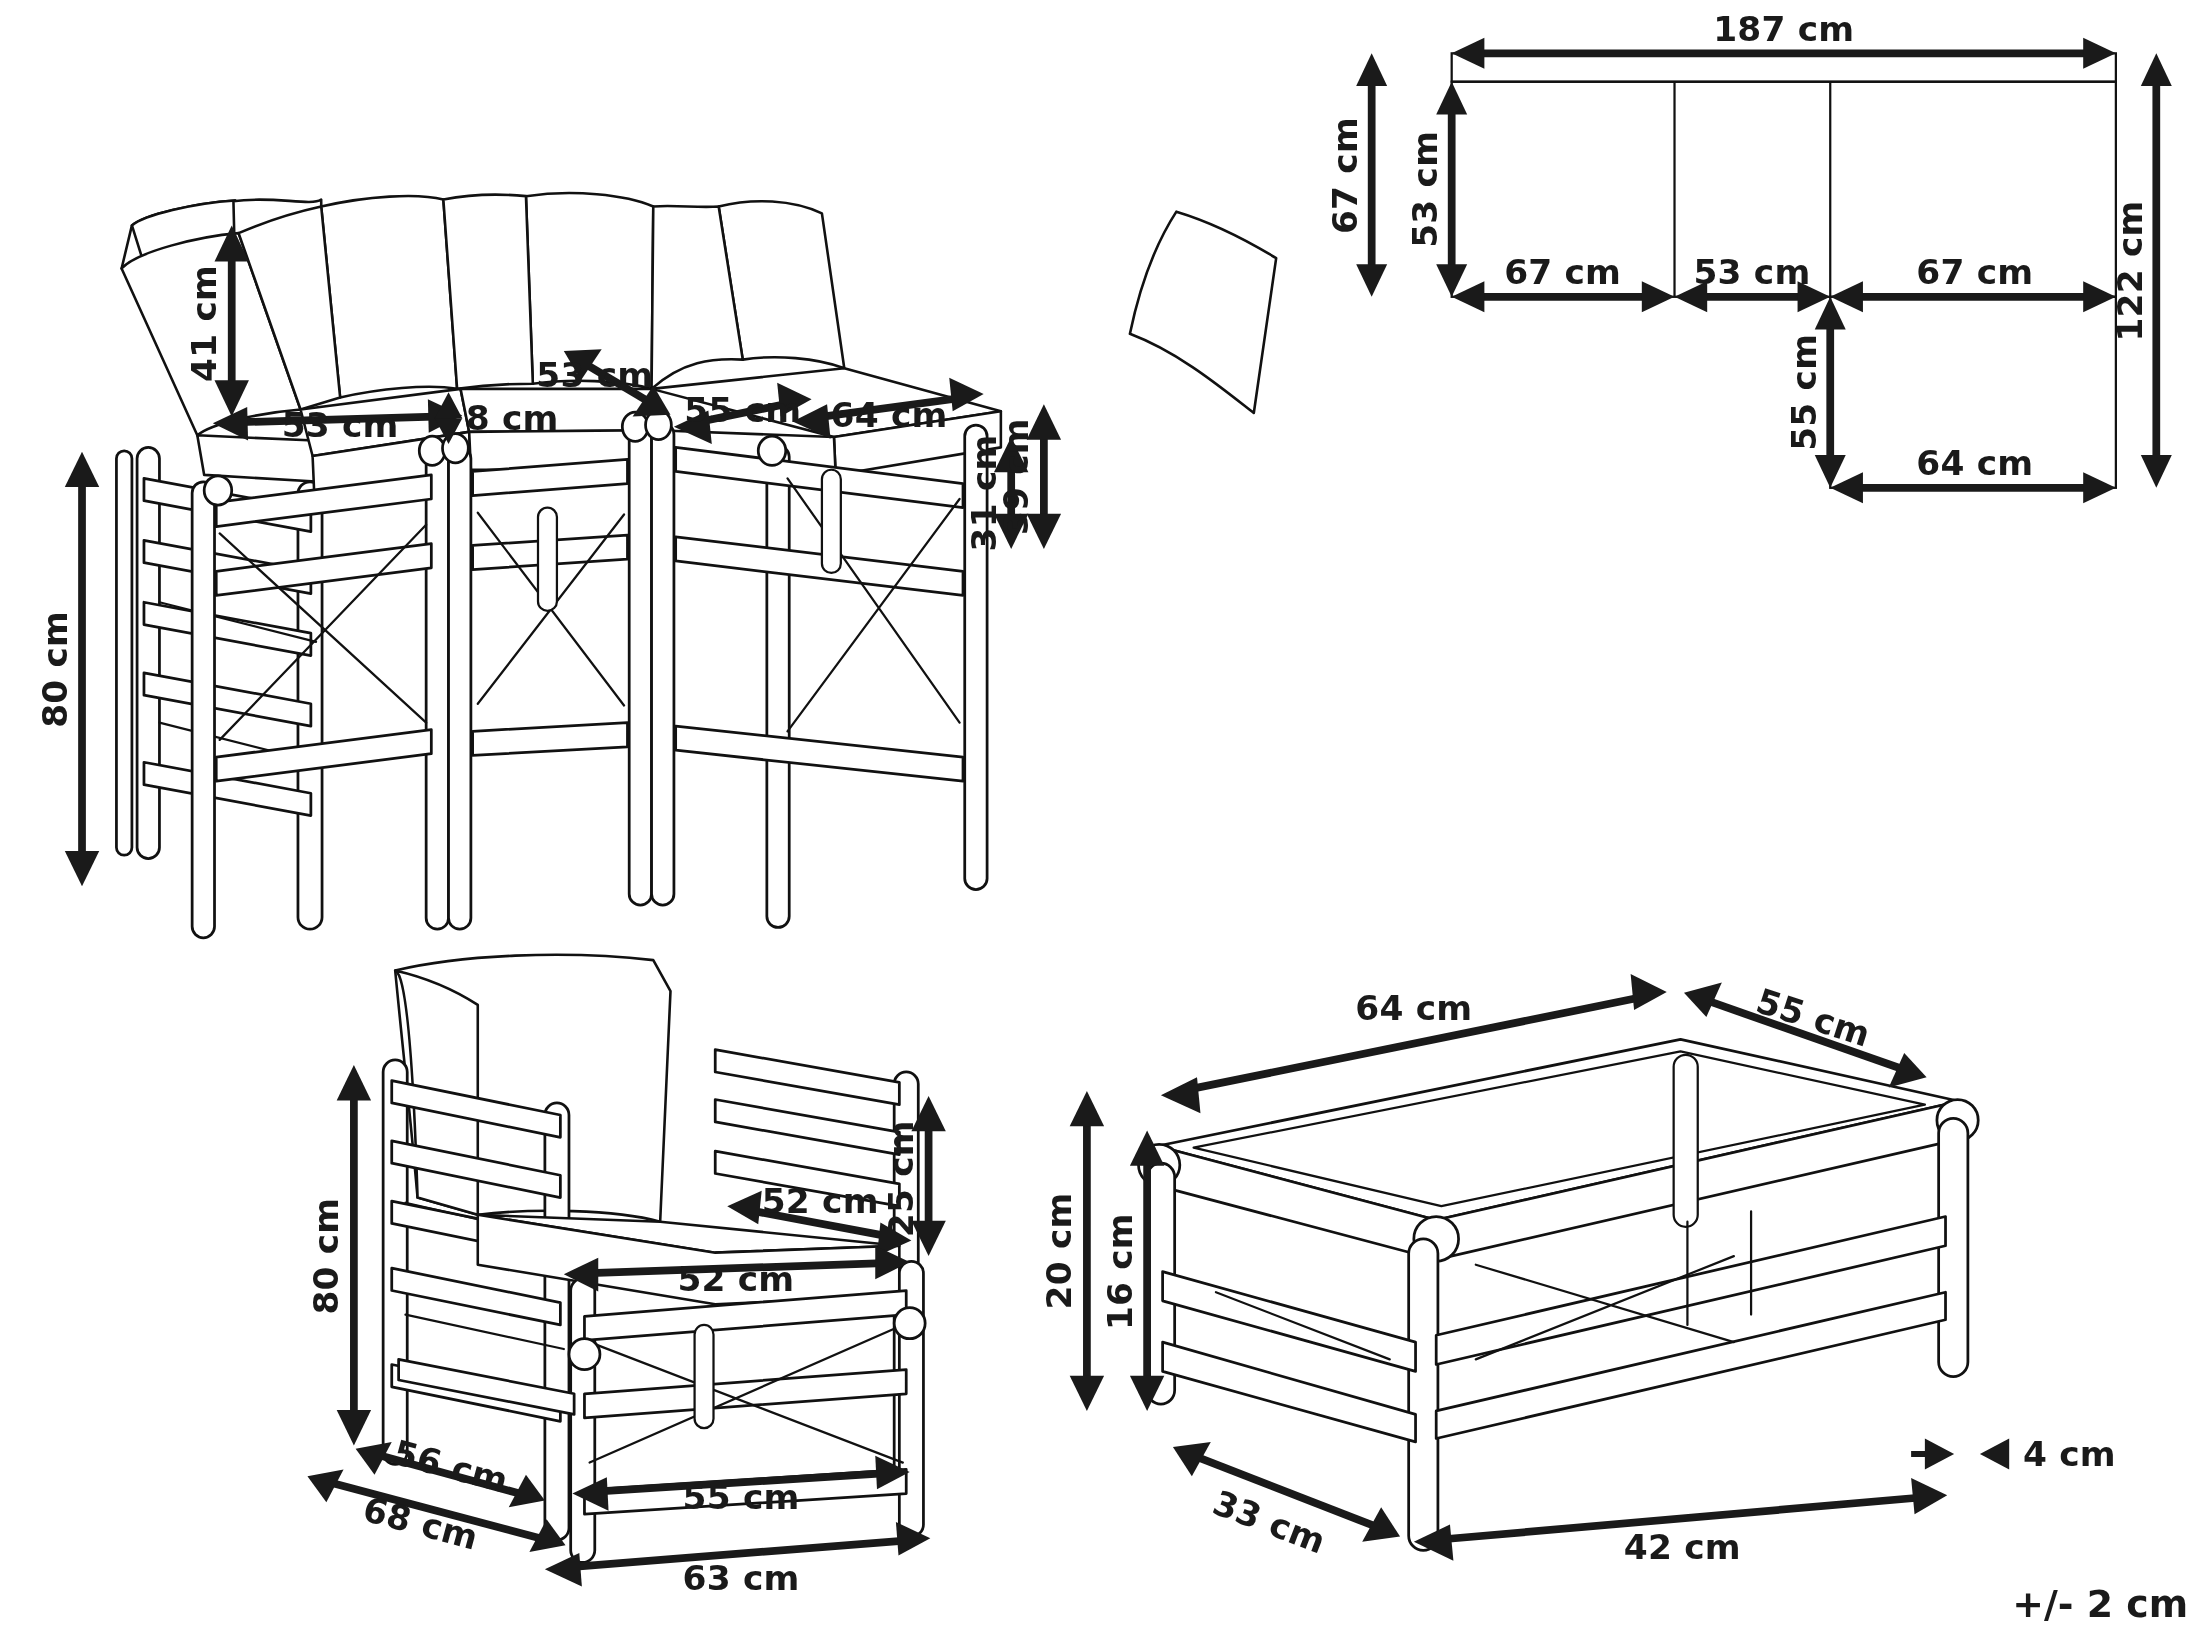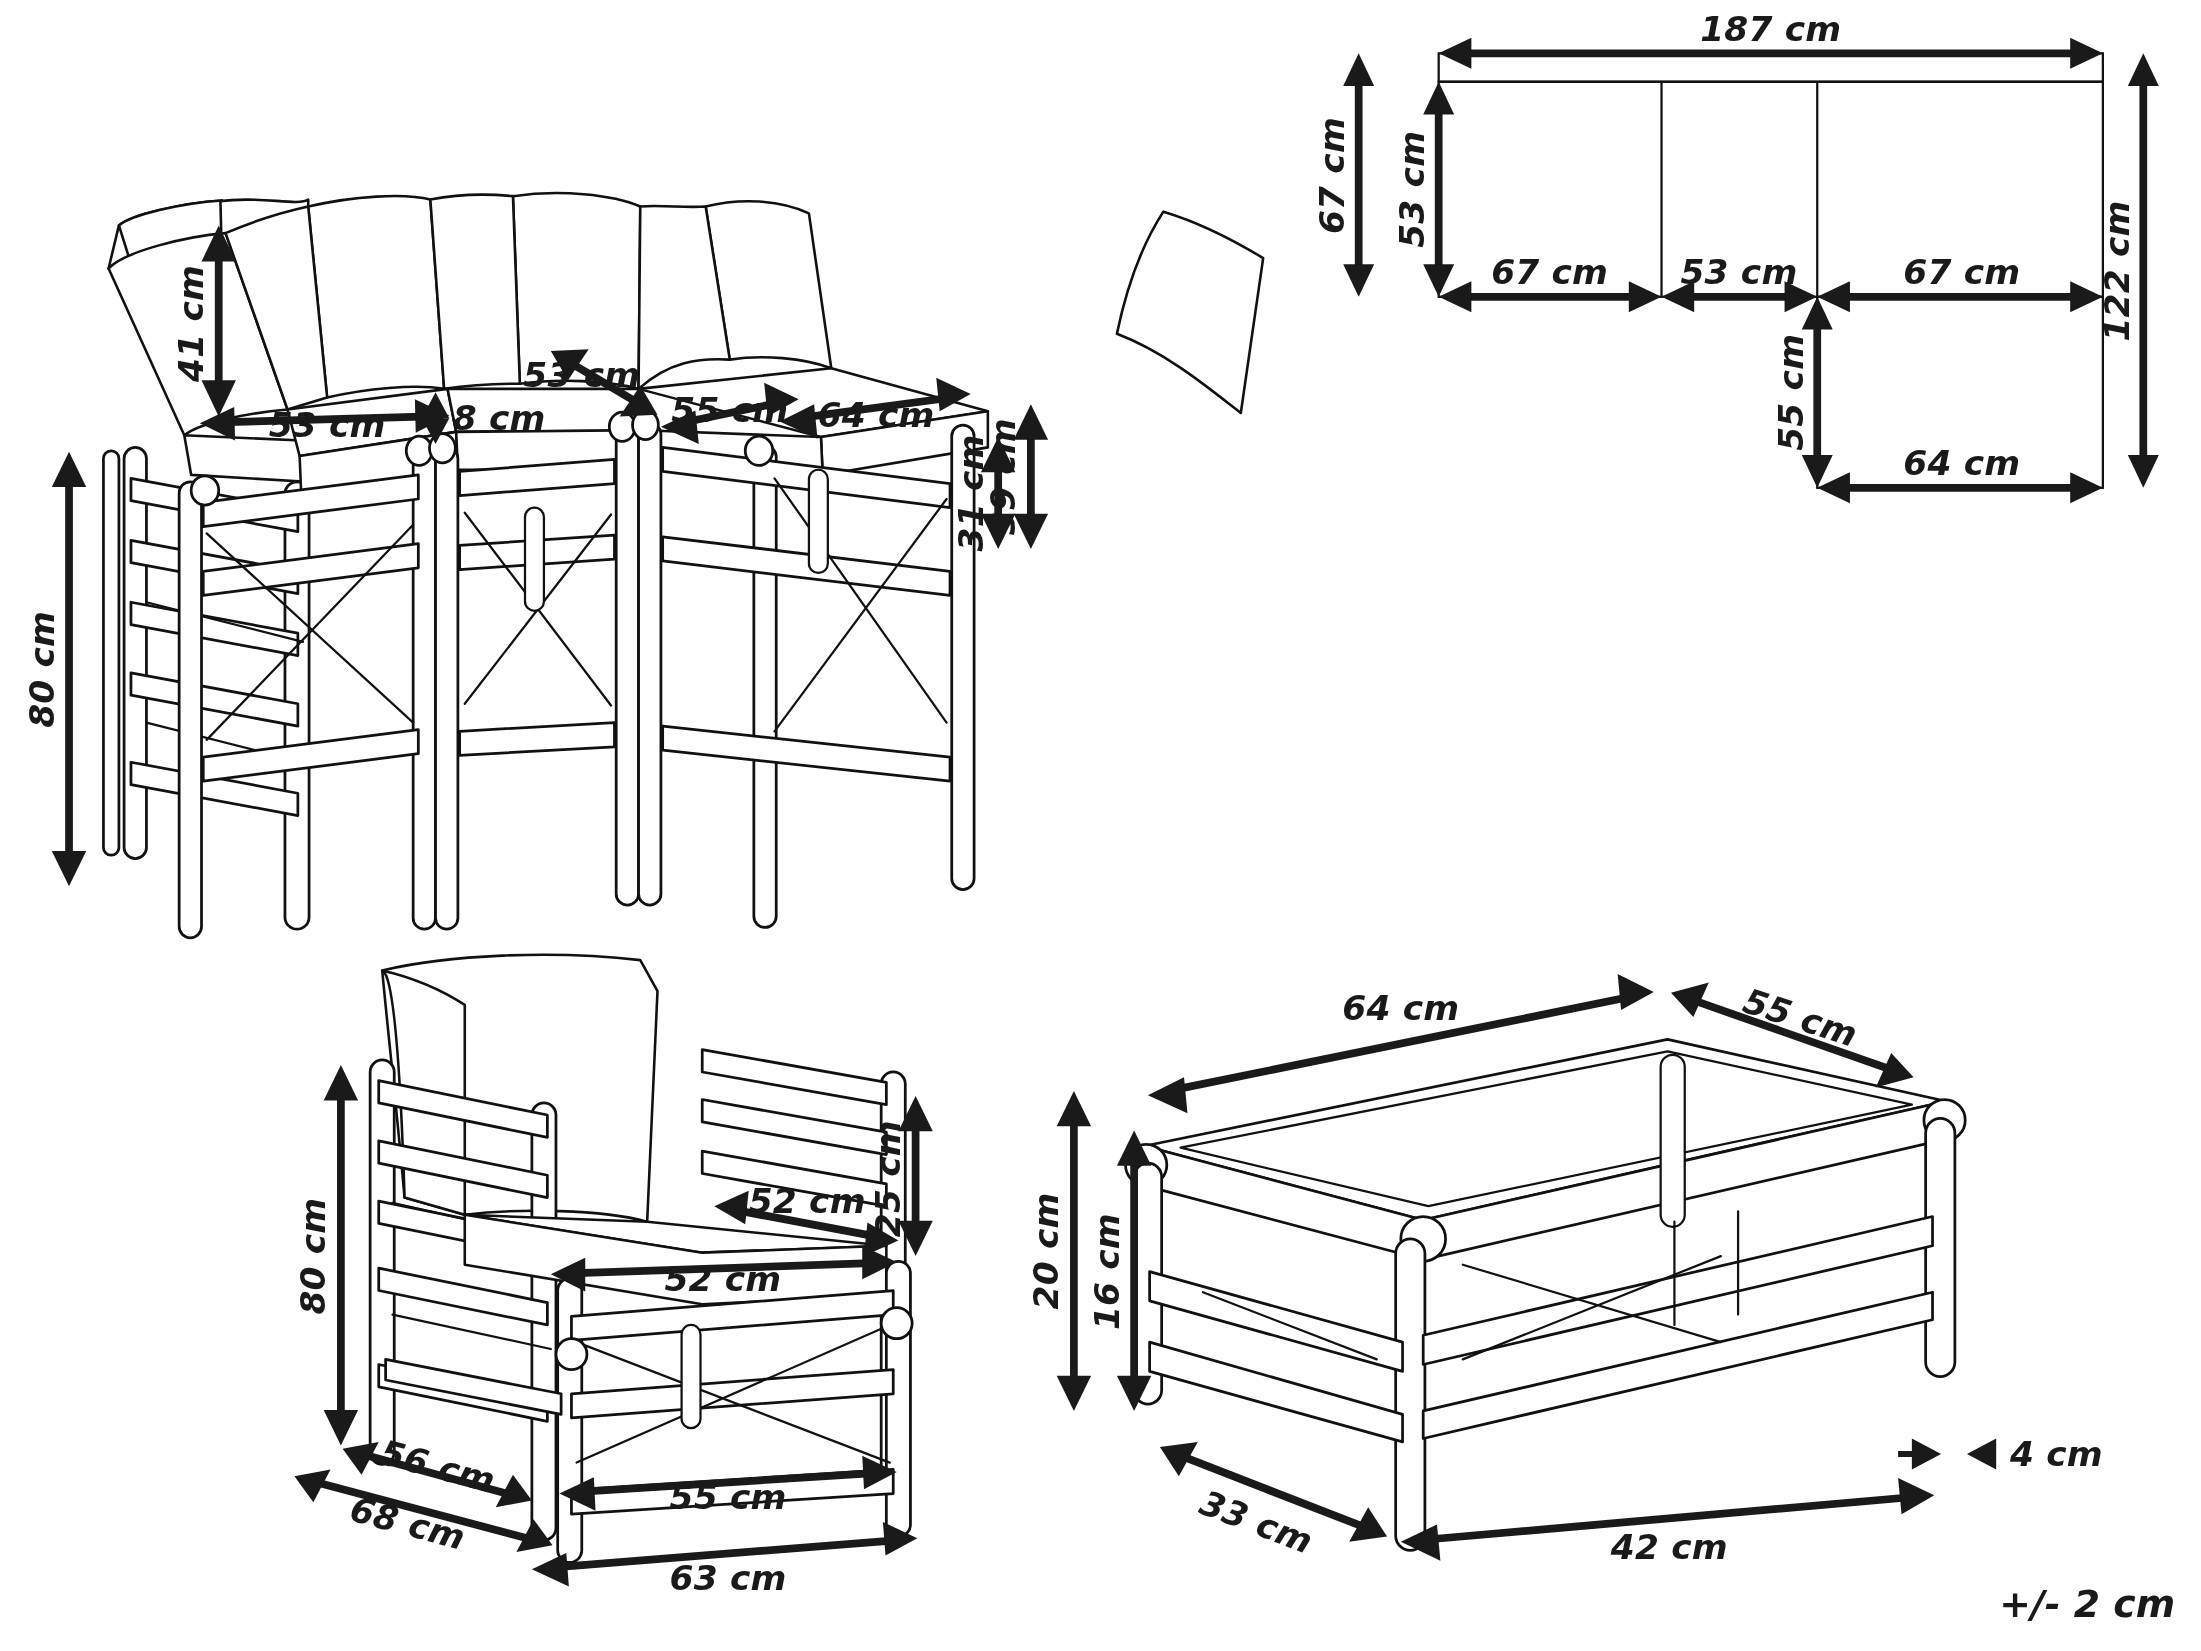--- a/index.html
+++ b/index.html
@@ -9,24 +9,23 @@
   }
   body {
     width: 2202px;
     height: 1651px;
     font-family: "Liberation Sans", sans-serif;
     overflow: hidden;
     position: relative;
   }
   #sheet {
     position: absolute;
-    left: 0; top: 0;
+    left: 13px; top: 0;
     width: 1972px;
     height: 1651px;
-    font-style: italic;
   }
   svg { display: block; }
   .furn {
     fill: #ffffff;
     stroke: #111111;
     stroke-width: 3.2;
     stroke-linejoin: round;
     stroke-linecap: round;
   }
   .furn-thin {

